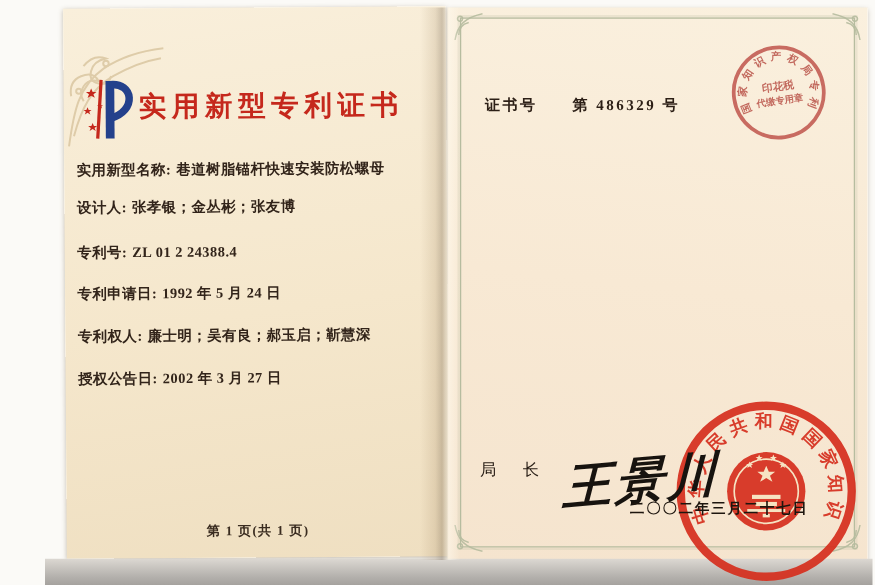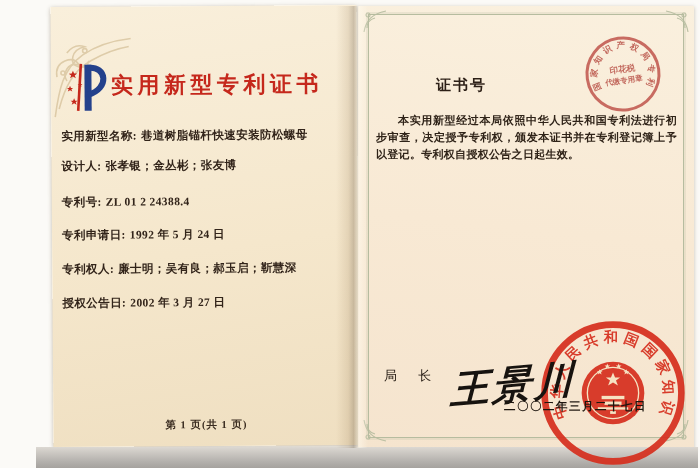--- a/index.html
+++ b/index.html
@@ -30,21 +30,21 @@
     background:linear-gradient(186deg,#faf0de 0%,#f8e9d4 50%,#f5e4ce 100%);
     box-shadow:0 1px 4px rgba(120,105,80,.4);}
   .frame{position:absolute;left:10px;top:8px;right:10px;bottom:14px;
     border:1px solid #b6bc9f;box-shadow:0 0 0 2px rgba(182,188,159,.22);}
   .fr-corner{position:absolute;width:26px;height:26px;opacity:.9;}
   .fc-tl{left:4px;top:2px;}
   .fc-tr{right:4px;top:2px;transform:scaleX(-1);}
   .fc-bl{left:4px;bottom:8px;transform:scaleY(-1);}
   .fc-br{right:4px;bottom:8px;transform:scale(-1,-1);}
   .certno-row{position:absolute;left:30px;top:70px;display:flex;gap:28px;
-    font-size:15px;font-weight:bold;color:#2c1f16;letter-spacing:2px;white-space:nowrap;margin-left:48px;}
+    font-size:12px;font-weight:bold;color:#2c1f16;letter-spacing:2px;white-space:nowrap;}
   .body-text{position:absolute;left:18px;top:106px;width:301px;z-index:1;
     font-size:11px;line-height:17px;font-weight:600;color:#2f2318;
     text-align:justify;letter-spacing:.3px;}
   .body-text p{margin:0;text-indent:2em;}
   .patentno-row{position:absolute;left:122px;top:291px;display:flex;align-items:center;
     gap:8px;z-index:1;}
   .patentno-row .lab{font-size:11.5px;font-weight:bold;color:#2c2016;letter-spacing:1px;}
   .barcode{width:150px;height:13px;
     background:
       repeating-linear-gradient(90deg,#1d1d1d 0 2px,transparent 2px 5px),
@@ -146,24 +146,24 @@
     <svg class="fr-corner fc-br" viewBox="0 0 26 26">
       <g fill="none" stroke="#b6bc9f" stroke-width="1.2">
         <path d="M2,24 C4,12 10,6 24,3"></path>
           <path d="M5,20 q0,-8 8,-10"></path>
           <circle cx="6" cy="7" r="2"></circle>
       </g>
       </svg>
 
     <div class="certno-row">
       <span>证书号</span>
+      <span>第 486329 号</span>
     </div>
 
     <div class="body-text">
-      <p>本实用新型经过本局依照中华人民共和国专利法进行初步审查，决定授予专利权，颁发本证书并在专利登记簿上予以登记。专利权自授权公告之日起生效。</p>
     </div>
 
 
     <svg class="official-seal" width="152" height="152" viewBox="0 0 160 160">
       <defs>
         <polygon id="star2" points="0,-10 2.9,-3.1 10,-3.1 4.2,1.2 6.9,8.1 0,3.8 -6.9,8.1 -4.2,1.2 -10,-3.1 -2.9,-3.1"></polygon>
         <path id="sealTextPath" d="M33.2,107 A54,54 0 1 1 126.8,107" fill="none"></path>
       </defs>
       <circle cx="80" cy="80" r="72" fill="none" stroke="#d6301f" stroke-width="7"></circle>
       <text font-size="15" font-weight="bold" fill="#d6301f" letter-spacing="5.2" font-family="Liberation Serif, serif">

